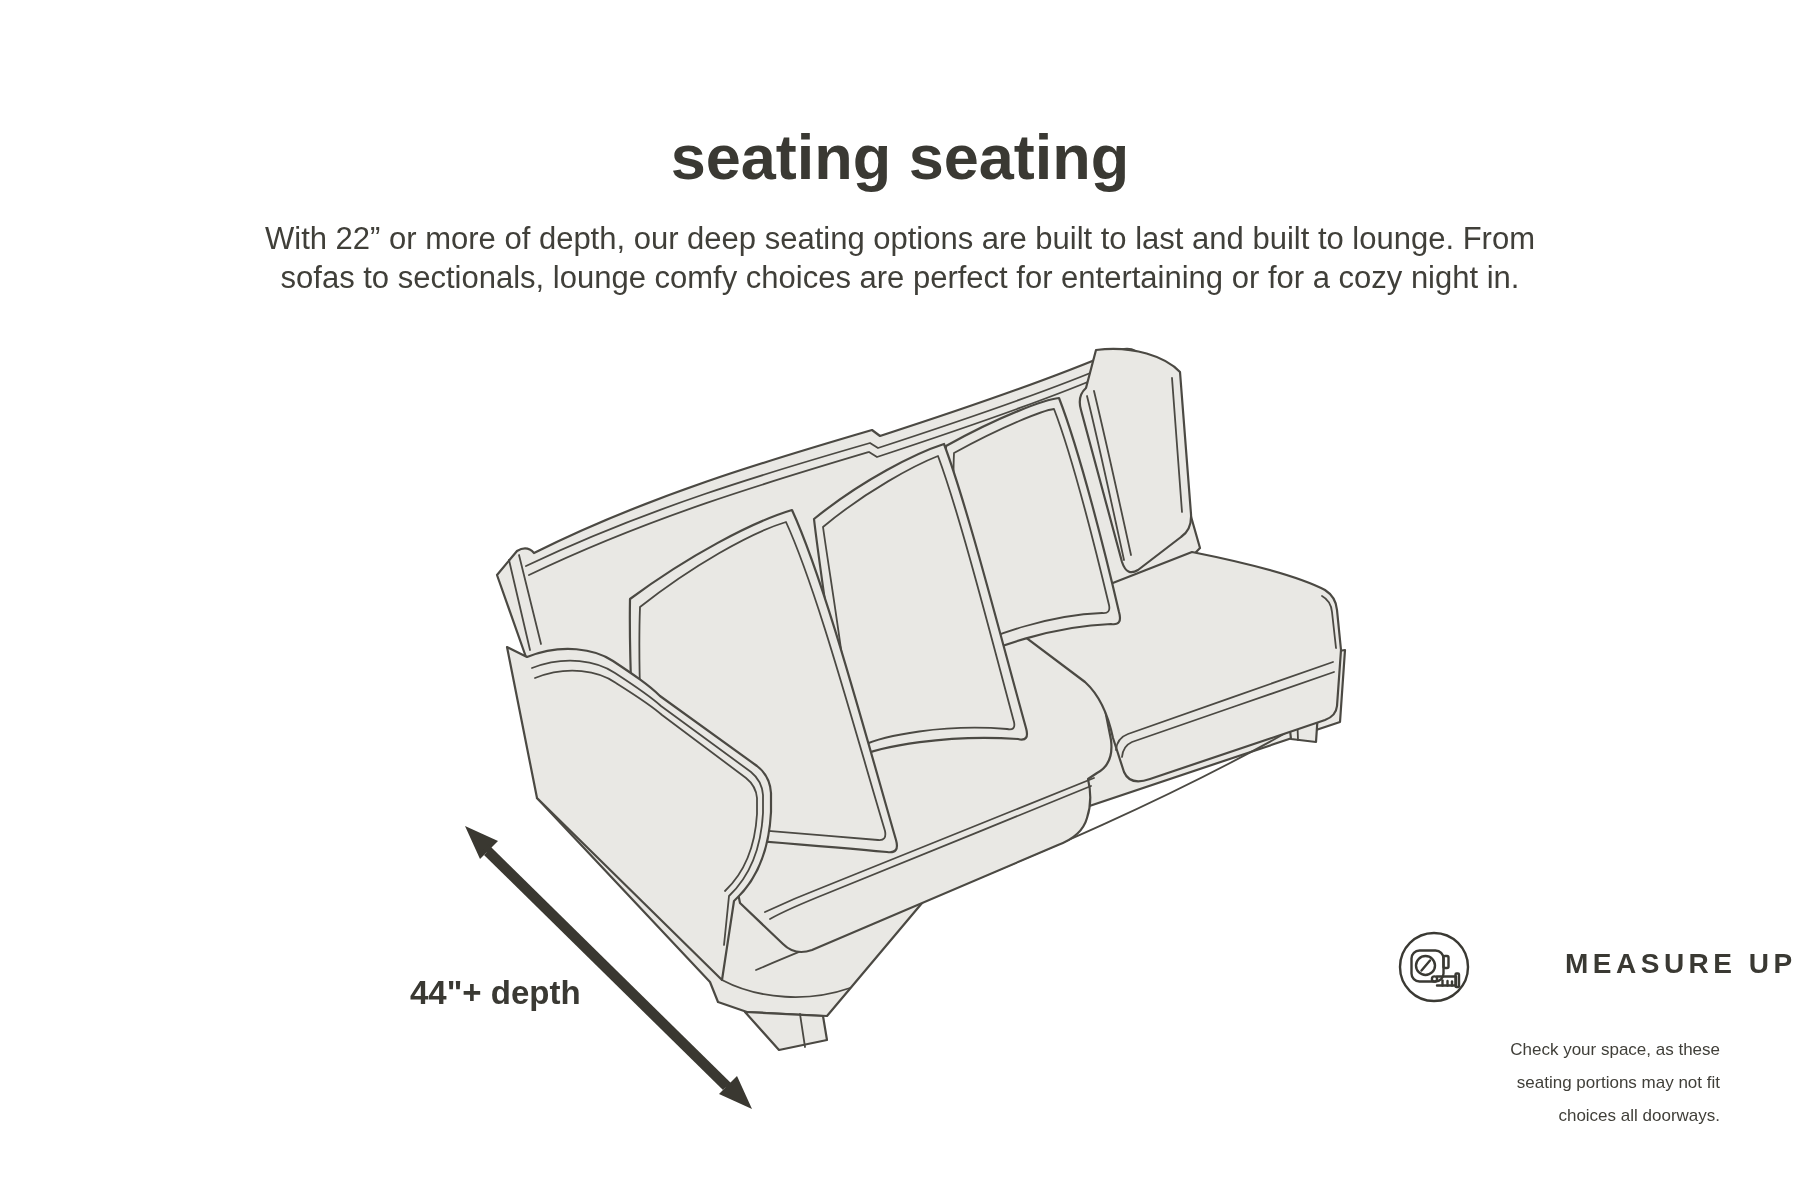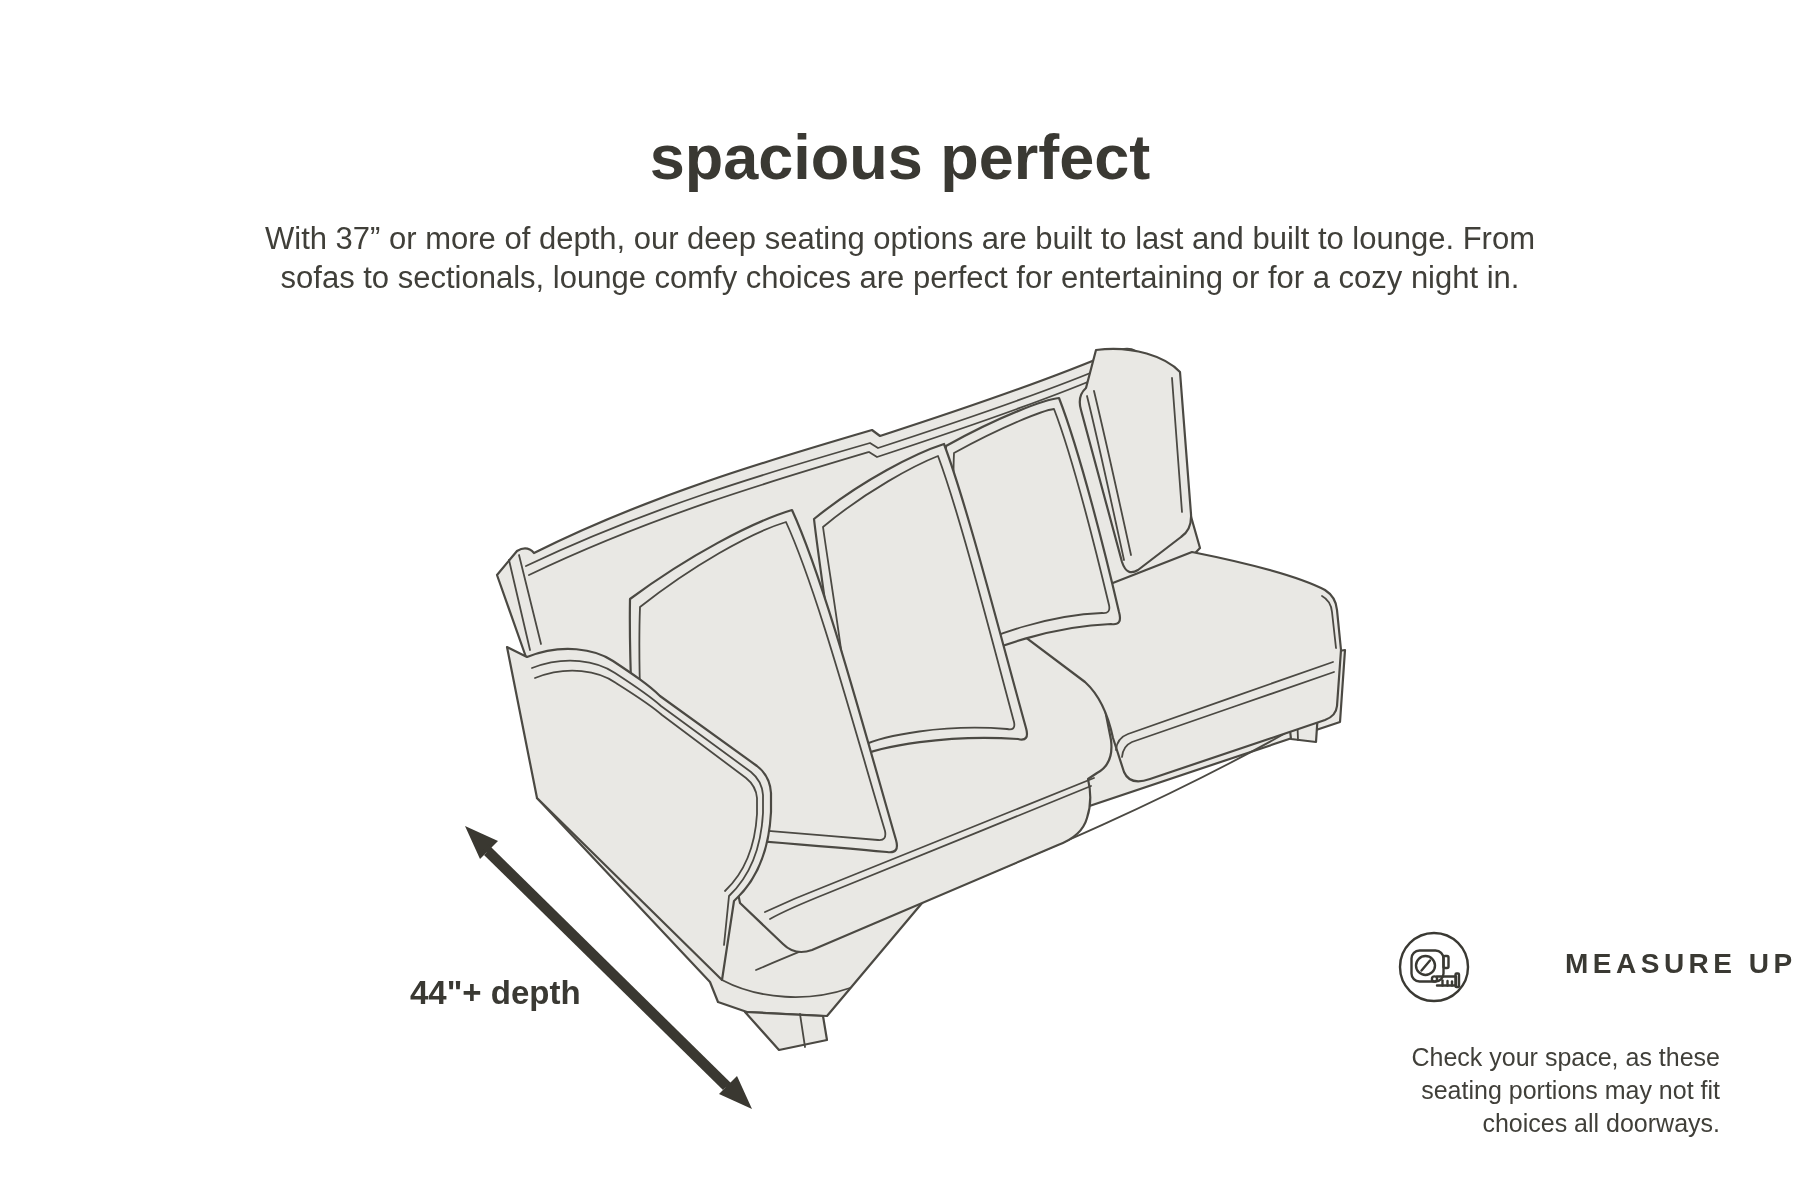--- a/index.html
+++ b/index.html
@@ -20,31 +20,31 @@
     position:absolute;left:410px;top:974px;
     font-size:33px;font-weight:bold;color:#3a3933;white-space:nowrap;
   }
   .mu-icon{position:absolute;left:1396px;top:929px;width:76px;height:76px;}
   .mu-heading{
     position:absolute;left:1565px;top:948px;font-size:28px;font-weight:bold;
     letter-spacing:4.5px;color:#3a3933;white-space:nowrap;
   }
   .mu-note{
     position:absolute;top:1016px;right:80px;width:460px;text-align:right;
-    font-size:25px;line-height:33px;color:#403f39;
+    font-size:17px;line-height:33px;color:#403f39;
   }
 </style>
 </head>
 <body>
 
 <div class="canvas">
 
-  <h1 class="title">spacious perfect</h1>
+  <h1 class="title">seating seating</h1>
 
-  <p class="intro"><span>With 37” or more of depth, our deep seating options are built to last and built to lounge. From</span><br><span>sofas to sectionals, lounge comfy choices are perfect for entertaining or for a cozy night in.</span></p>
+  <p class="intro"><span>With 22” or more of depth, our deep seating options are built to last and built to lounge. From</span><br><span>sofas to sectionals, lounge comfy choices are perfect for entertaining or for a cozy night in.</span></p>
 
   <svg class="svg-layer" viewBox="0 0 1800 1201" xmlns="http://www.w3.org/2000/svg">
     <g stroke="#4b4943" stroke-width="2.2" fill="#e9e8e4" stroke-linejoin="round" stroke-linecap="round">
 
       <g>
         <path d="M517 551 Q527 545 534 553 C648 496 766 461 872 430 L880 436 C985 402 1072 370 1114 352 Q1133 344 1142 357 L1152 376 L1192 520 L1200 548 L1150 600 L1000 642 L800 702 L640 742 L560 720 L527 660 L497 575 Z"></path>
         <path fill="none" stroke-width="1.8" d="M526 566 C648 508 766 473 870 443 L878 448 C982 414 1068 383 1112 364 Q1128 358 1136 367"></path>
         <path fill="none" stroke-width="1.8" d="M529 575 C650 517 768 482 869 452 L877 457 C980 423 1066 392 1109 373 Q1124 367 1131 375"></path>
         <path fill="none" stroke-width="1.8" d="M509 560 L530 650"></path>
         <path fill="none" stroke-width="1.8" d="M519 555 L541 644"></path>

